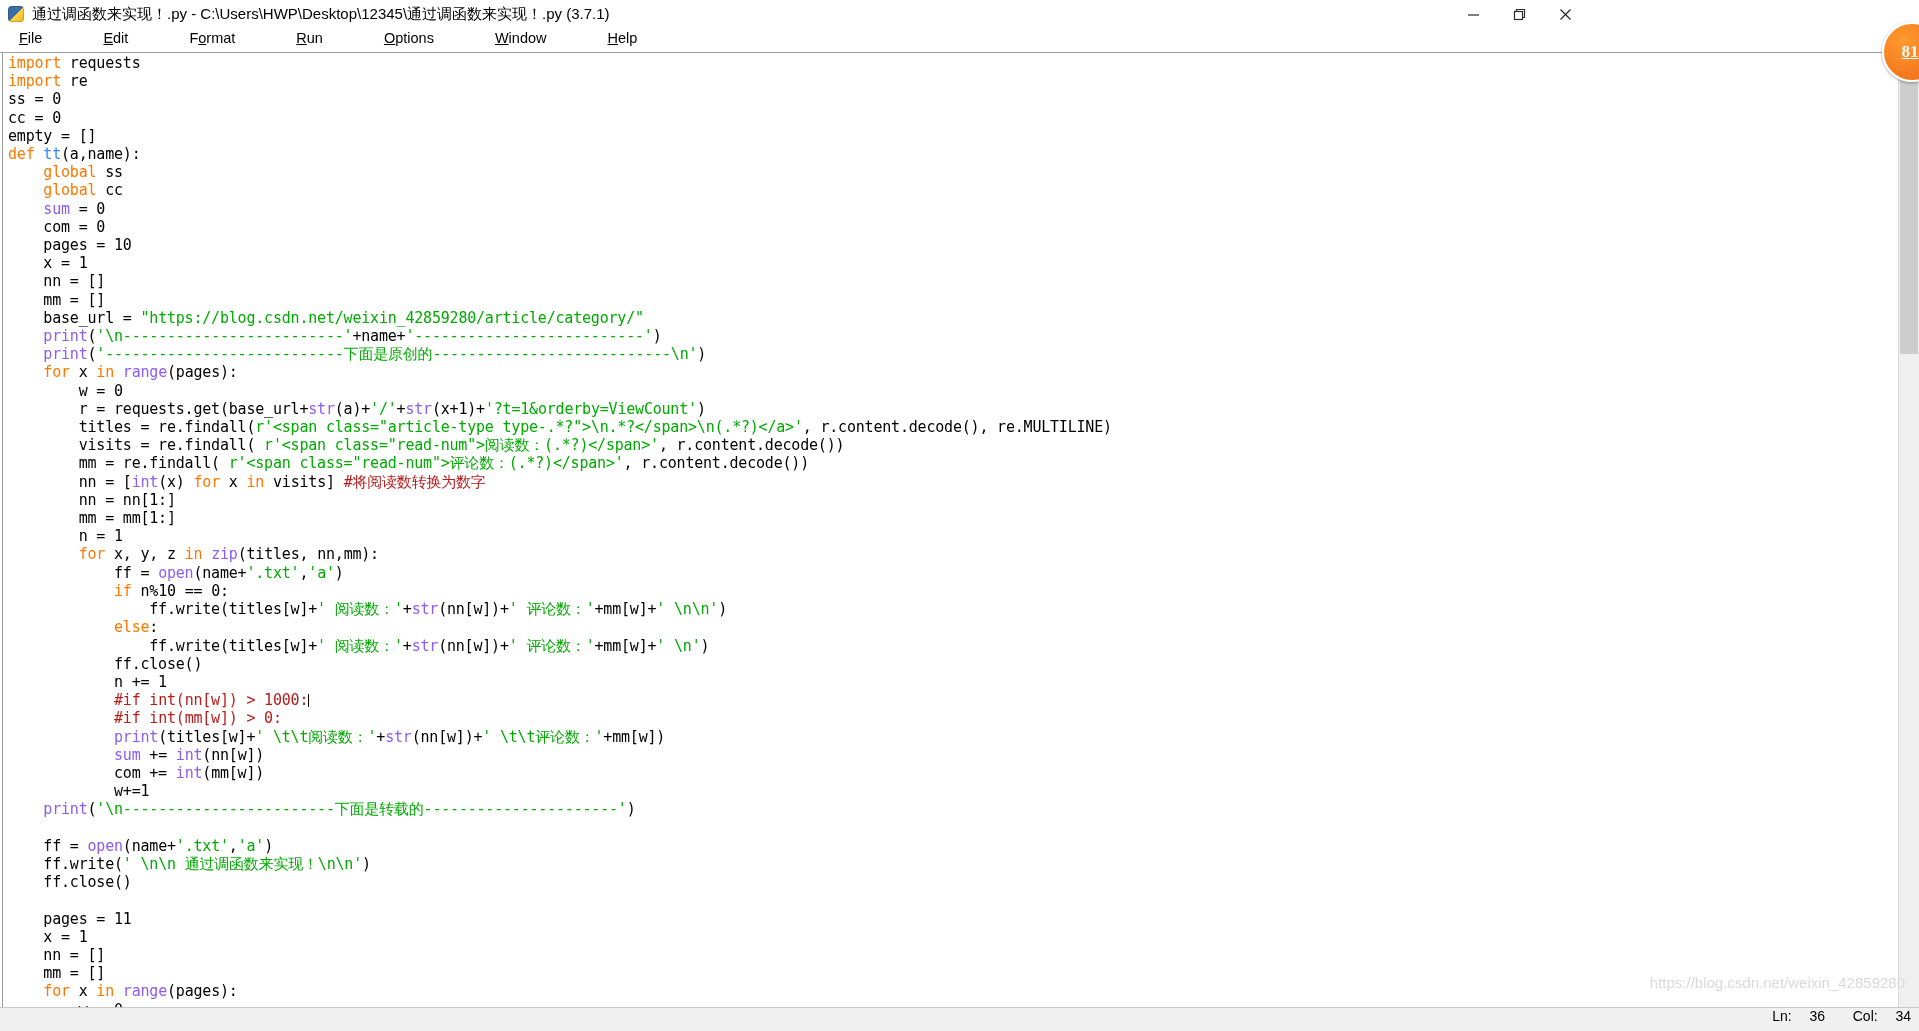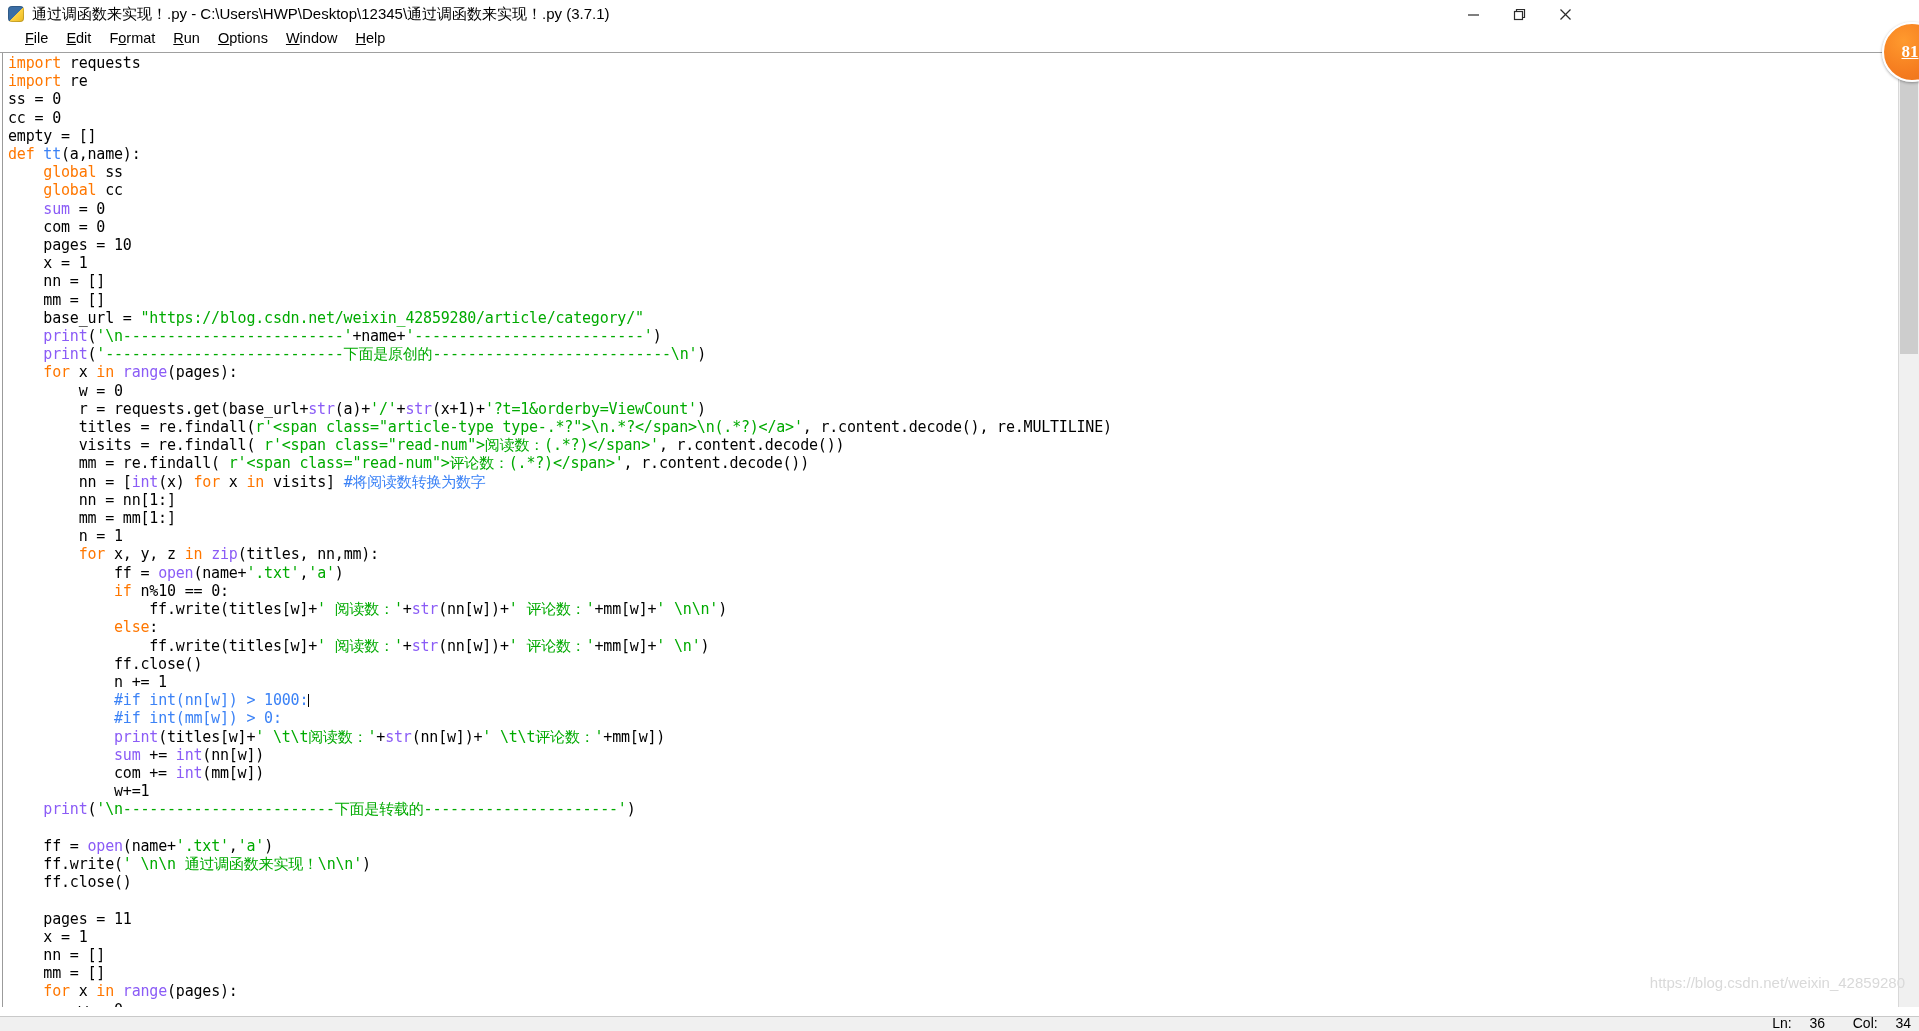--- a/index.html
+++ b/index.html
@@ -37,21 +37,21 @@
   .winbtn{
     width:46px;height:28px;display:flex;align-items:center;justify-content:center;
     color:#2b2b2b;
   }
   .winbtn svg{display:block;}
 
   
   .menubar{
     position:absolute;left:0;top:28px;width:1919px;height:20px;
     background:#ffffff;display:flex;align-items:center;
-    padding-left:16px;box-sizing:border-box;
+    padding-left:10px;box-sizing:border-box;gap:43px;
   }
   .menuitem{
     font-size:14.5px;color:#000;padding:0 9px;white-space:nowrap;
     font-family:"Liberation Sans",sans-serif;line-height:20px;
   }
   .menuitem u{text-decoration:underline;}
 
   
   .editor-wrap{
     position:absolute;left:0;top:52px;width:1919px;height:955px;
@@ -70,41 +70,41 @@
     font-size:15px;
     line-height:18.2px;
     white-space:pre;
     color:#000000;
     letter-spacing:-0.2px;
   }
   .code .kw{color:#ff7700;}
   .code .def{color:#3b82f6;}
   .code .str{color:#00aa00;}
   .code .bi{color:#8b5cf6;}
-  .code .cm{color:#3b82f6;}
+  .code .cm{color:#b91c1c;}
   .code .cursor{
     display:inline-block;width:1px;height:13px;background:#000;
     vertical-align:-2px;margin-left:0px;
   }
 
   
   .vscroll{
     position:absolute;right:0;top:52px;width:20px;height:955px;
     background:#f0f0f0;border-left:1px solid #d8d8d8;
   }
   .vscroll .thumb{
     position:absolute;left:1px;top:2px;width:18px;height:300px;
     background:#cdcdcd;
   }
 
   
   .statusbar{
-    position:absolute;left:0;bottom:0;width:1919px;height:15px;
+    position:absolute;left:0;bottom:0;width:1919px;height:24px;
     background:#f0f0f0;border-top:1px solid #c9c9c9;
-    display:flex;align-items:flex-end;justify-content:flex-end;
+    display:flex;align-items:flex-start;justify-content:flex-end;
     box-sizing:border-box;padding-right:8px;
   }
   .status-text{
     font-size:14px;color:#000;white-space:nowrap;
     font-family:"Liberation Sans",sans-serif;
   }
   .status-text .sp{display:inline-block;width:10px;}
 
   
   .watermark{

